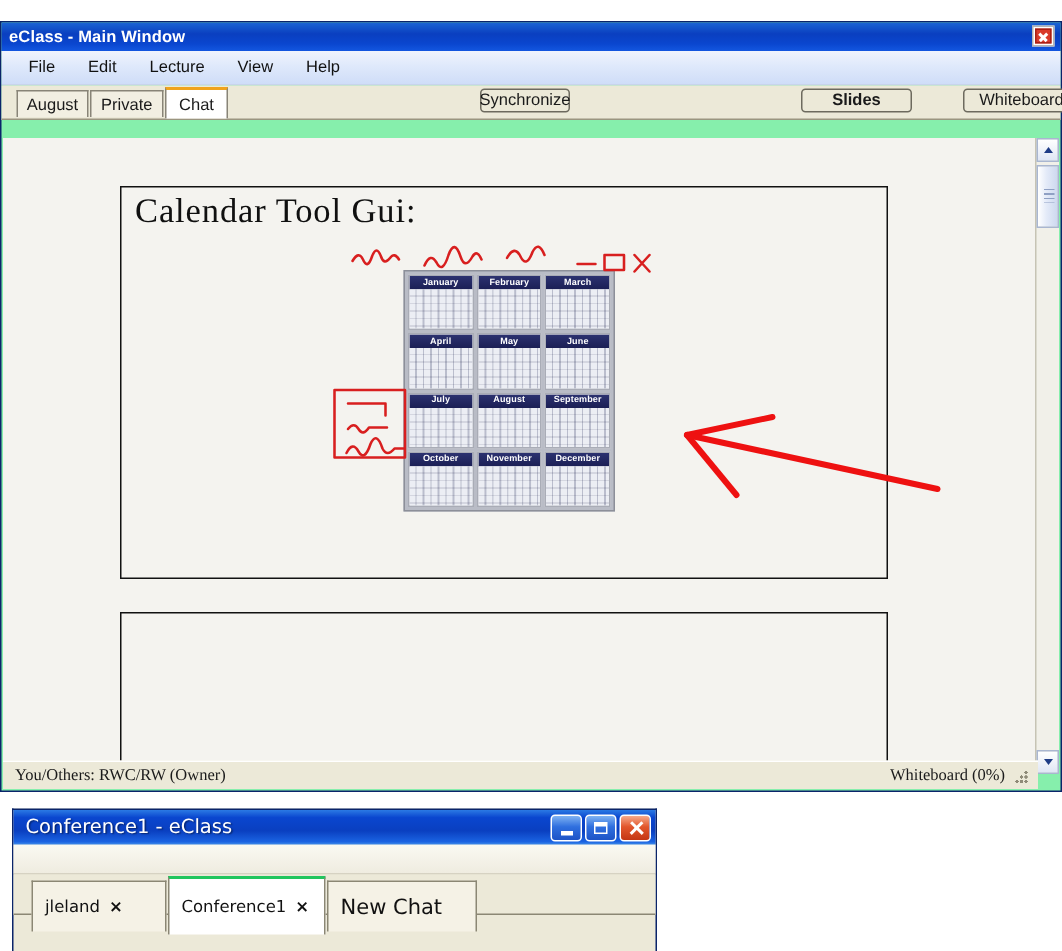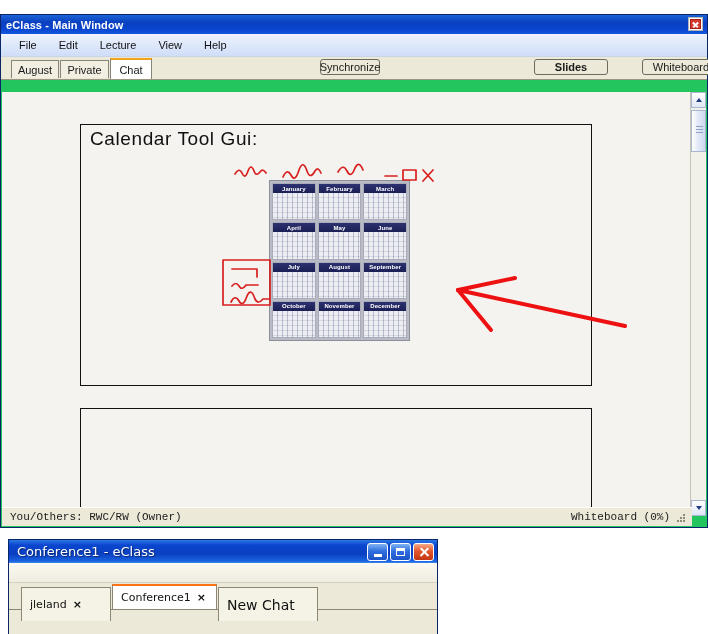--- a/index.html
+++ b/index.html
@@ -18,21 +18,21 @@
     height: 634px;
   }
 
   
   .main-window {
     position: absolute;
     left: 0; top: 14px;
     width: 708px; height: 514px;
     box-sizing: border-box;
     border: 1px solid #0a246a;
-    background: #22c55e;
+    background: #86efac;
   }
 
   .titlebar {
     height: 19px;
     background: linear-gradient(to bottom, #1b64d4 0%, #0a3fc0 40%, #0a46cf 75%, #1357e0 100%);
     display: flex;
     align-items: center;
     padding-left: 5px;
     position: relative;
   }
@@ -157,22 +157,22 @@
 
   .wb-panel {
     position: absolute;
     box-sizing: border-box;
     border: 1px solid #111111;
     background: #f4f3ef;
   }
 
   .wb-title {
     position: absolute;
-    font-family: Liberation Sans, sans-serif;
-    font-size: 19px;
+    font-family: Liberation Serif, serif;
+    font-size: 23px;
     color: #101010;
     letter-spacing: 0.6px;
     white-space: nowrap;
   }
 
   
   .calendar {
     position: absolute;
     box-sizing: border-box;
     background: #b9bcc6;
@@ -225,21 +225,21 @@
   .statusbar {
     position: absolute;
     left: 1px; bottom: 1px;
     width: 690px; height: 18px;
     background: #ece9d8;
     border-top: 1px solid #ffffff;
     display: flex;
     align-items: center;
     font-size: 11px;
     color: #1a1a1a;
-    font-family: Liberation Mono, monospace;
+    font-family: Liberation Serif, serif;
   }
   .status-left { padding-left: 8px; }
   .status-right {
     margin-left: auto;
     padding-right: 6px;
     display: flex;
     align-items: flex-end;
     gap: 6px;
   }
   .grip {
@@ -388,23 +388,23 @@
     border: 1px solid #8b8774;
     border-bottom: none;
     display: flex;
     align-items: center;
     gap: 6px;
     padding: 0 8px;
     cursor: pointer;
   }
   .chat-tab.active {
     top: 1px;
-    height: 25px;
+    height: 39px;
     background: #ffffff;
-    border-top: 2px solid #f97316;
+    border-top: 2px solid #22c55e;
     z-index: 3;
   }
   .chat-tab-label {
     font-family: "DejaVu Sans", sans-serif;
     font-size: 11px;
     color: #111111;
     white-space: nowrap;
   }
   .chat-tab-label.big { font-size: 14px; }
   .chat-tab-close {

